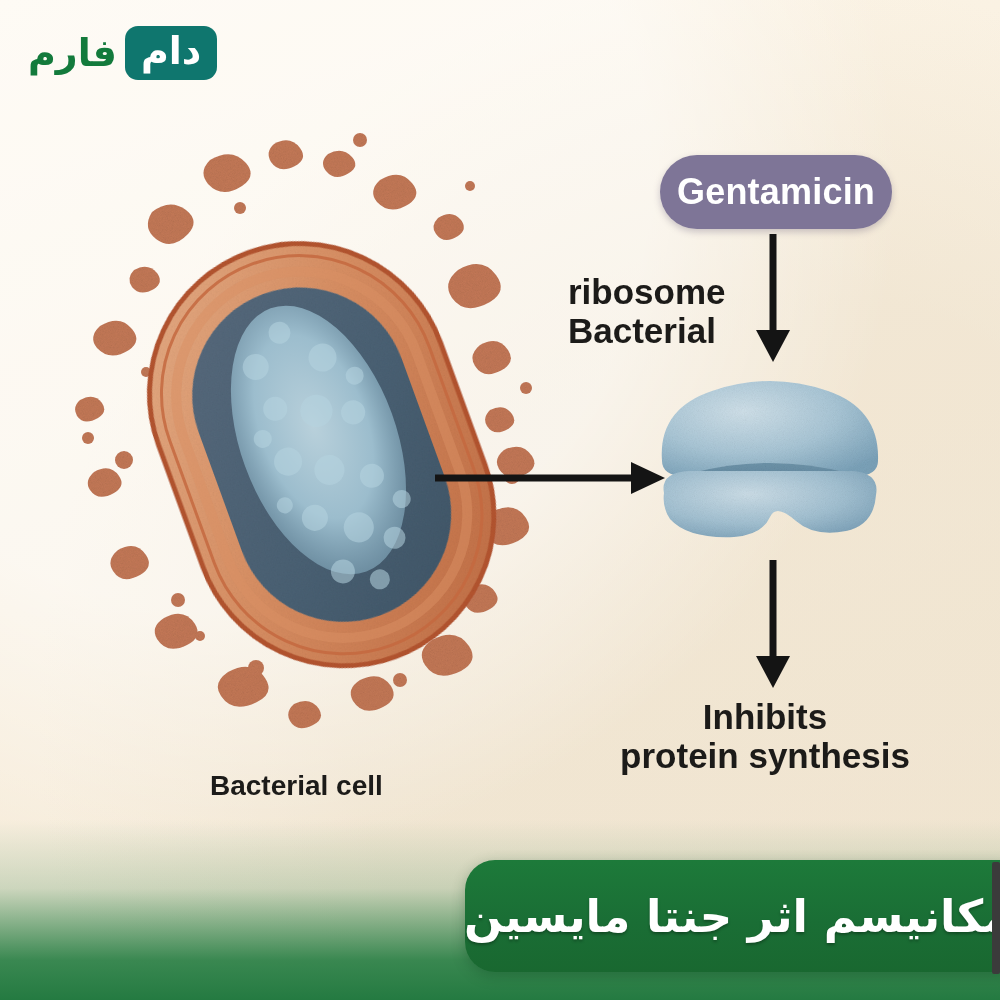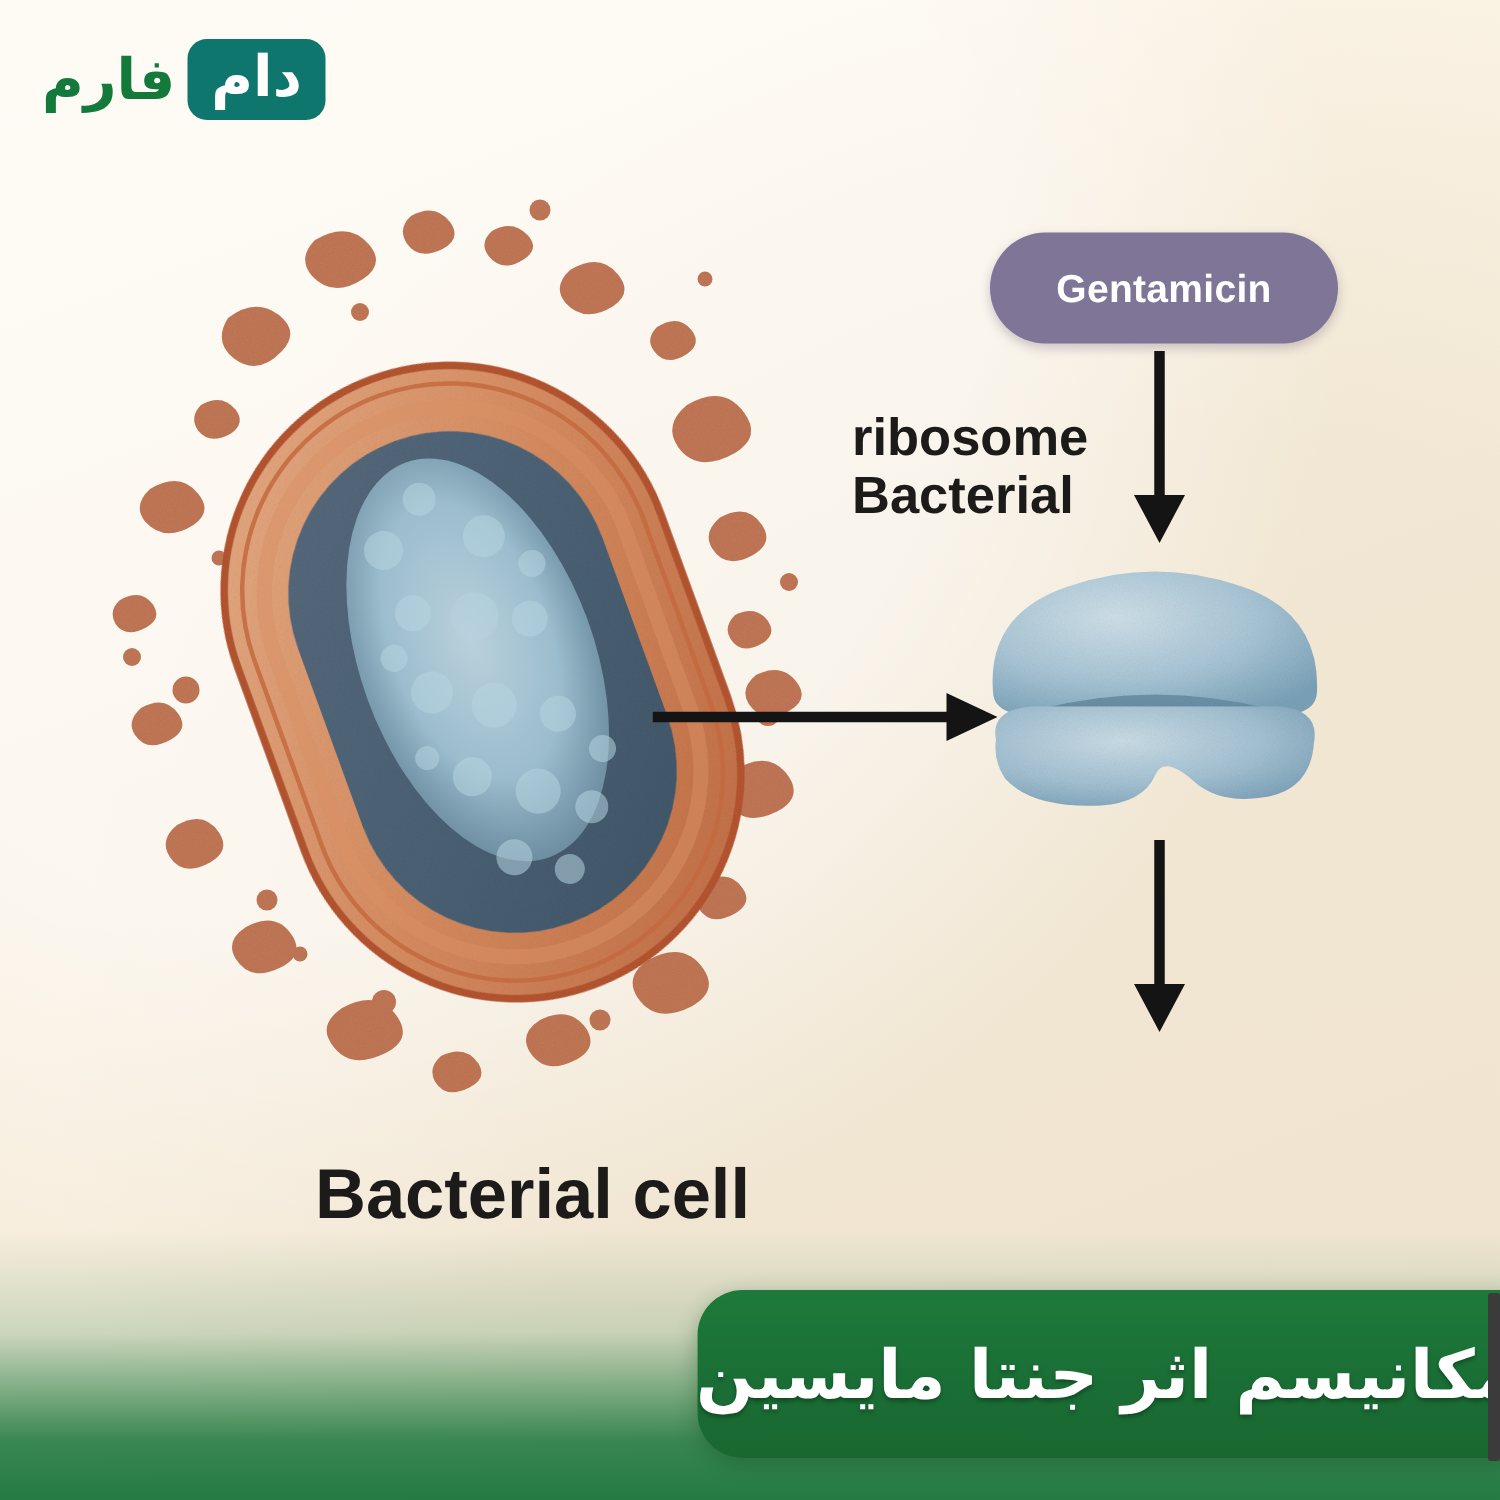--- a/index.html
+++ b/index.html
@@ -41,32 +41,32 @@
   #bacterium svg{display:block;width:100%;height:100%;}
 
   
   #gentamicin-pill{
     position:absolute;left:660px;top:155px;width:232px;height:74px;
     background:#7e7597;border-radius:37px;
     display:flex;align-items:center;justify-content:center;
     box-shadow:0 3px 7px rgba(80,70,100,.28);
   }
   #gentamicin-pill span{
-    color:#ffffff;font-size:26px;font-weight:bold;letter-spacing:.2px;
+    color:#ffffff;font-size:36px;font-weight:bold;letter-spacing:.2px;
     font-family:"Liberation Sans",sans-serif;
   }
 
   
   .diagram-label{
     position:absolute;color:#1c1b19;font-weight:bold;
     font-family:"Liberation Sans",sans-serif;line-height:1.12;
   }
   #ribosome-label{left:568px;top:272px;font-size:35px;text-align:left;}
   #inhibits-label{left:590px;top:697px;font-size:35px;width:350px;text-align:center;}
-  #cell-label{left:210px;top:770px;font-size:47px;}
+  #cell-label{left:210px;top:770px;font-size:28px;}
 
   
   .arrow{position:absolute;}
   #arrow-down-top{left:742px;top:234px;width:62px;height:130px;}
   #arrow-right{left:435px;top:448px;width:232px;height:60px;}
   #arrow-down-bottom{left:742px;top:560px;width:62px;height:130px;}
   .arrow svg{display:block;width:100%;height:100%;}
 
   
   #ribosome{position:absolute;left:650px;top:375px;width:240px;height:190px;}
@@ -282,20 +282,24 @@
       <line x1="31" y1="0" x2="31" y2="100" stroke="#141414" stroke-width="7"></line>
       <polygon points="31,128 14,96 48,96" fill="#141414"></polygon>
     </svg>
   </div>
 
   <div class="diagram-label" id="ribosome-label">
     <div>ribosome</div>
     <div>Bacterial</div>
   </div>
 
+  <div class="diagram-label" id="inhibits-label">
+    <div>Inhibits</div>
+    <div>protein synthesis</div>
+  </div>
 
   <div class="diagram-label" id="cell-label">Bacterial cell</div>
 
   <div id="bottom-wash"></div>
 
   <div id="title-banner">
     <span>مکانیسم اثر جنتا مایسین</span>
   </div>
 
   <div id="right-edge-strip"></div>

